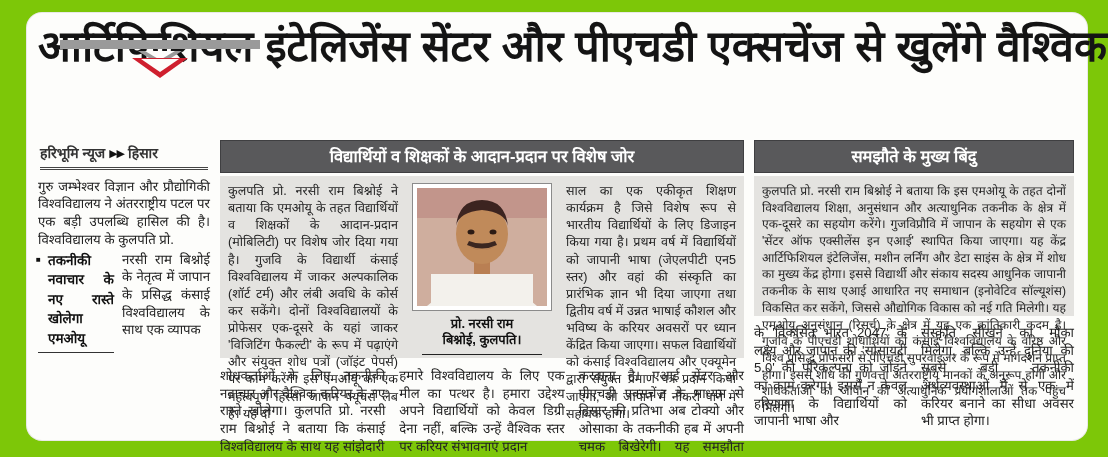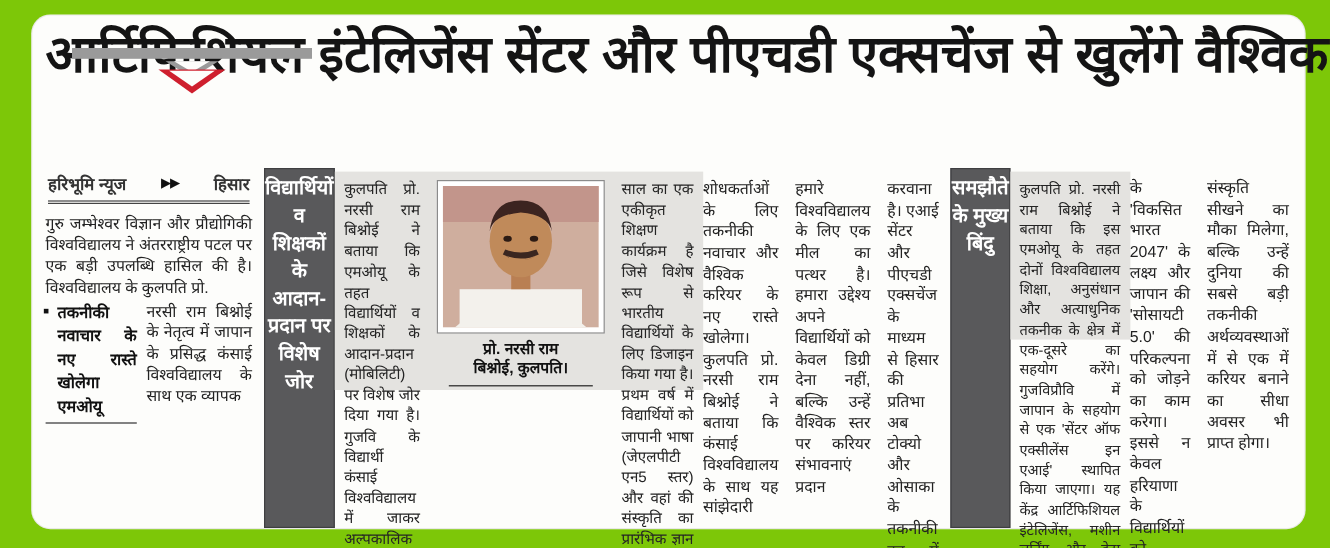--- a/index.html
+++ b/index.html
@@ -33,33 +33,33 @@
     font-size:43px;font-weight:bold;line-height:1.15;white-space:nowrap;
   }
   
   .cols{display:flex;gap:10px;margin-top:6px;height:300px;}
   .body-txt{font-size:13.2px;line-height:1.34;color:#222;text-align:justify;}
   
   .col-left{flex:0 0 172px;}
   .credit{
     text-align:center;font-weight:bold;font-size:14px;color:#333;
     border-bottom:3px double #444;padding-bottom:4px;margin:4px 2px 8px 2px;
-    display:flex;justify-content:space-between;gap:4px;align-items:center;
+    display:flex;justify-content:flex-start;gap:4px;align-items:center;
   }
   .credit .arrows{color:#111;font-size:11px;letter-spacing:-1px;}
   .pq-row{display:flex;gap:8px;margin:2px 0;}
   .pullquote{
     flex:0 0 66px;font-weight:bold;font-size:13.5px;line-height:1.45;color:#111;
     border-bottom:1.5px solid #333;padding-bottom:4px;position:relative;padding-left:10px;
   }
   .pullquote .sq{position:absolute;left:-2px;top:3px;font-size:8px;color:#111;}
   .pq-side{flex:1;}
   
-  .col-mid{flex:0 0 524px;display:flex;flex-direction:row;}
-  .col-right{flex:1;display:flex;}
+  .col-mid{flex:0 0 524px;display:flex;flex-direction:column;}
+  .col-right{flex:1;display:flex;flex-direction:column;}
   .sec-bar{
     background:#59595b;color:#fff;text-align:center;font-weight:bold;
     font-size:16.5px;padding:3px 0 5px 0;border:1px solid #3f3f41;
   }
   .graybox{background:#e4e3e0;margin-top:3px;padding:7px 8px;box-sizing:border-box;}
   .mid-box{display:flex;gap:10px;height:182px;}
   .mid-box .btxt{flex:1;font-size:12.6px;line-height:1.36;color:#242424;text-align:justify;}
   .photo-wrap{flex:0 0 148px;display:flex;flex-direction:column;align-items:center;}
   .photo{
     width:140px;height:128px;background:#fff;border:1px solid #8b8b8b;

